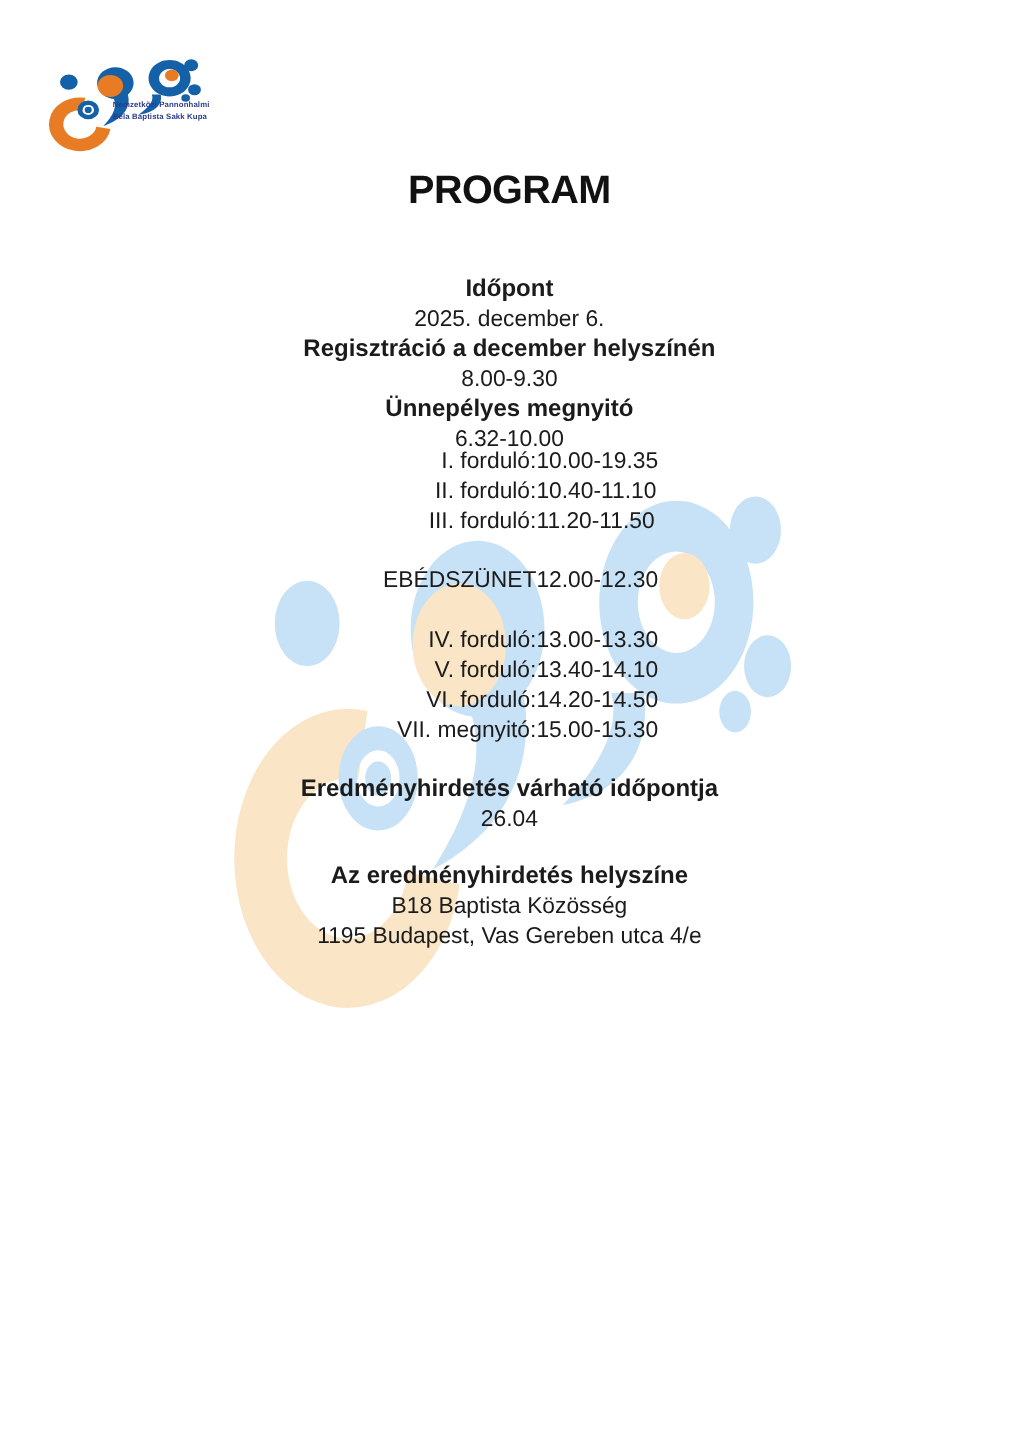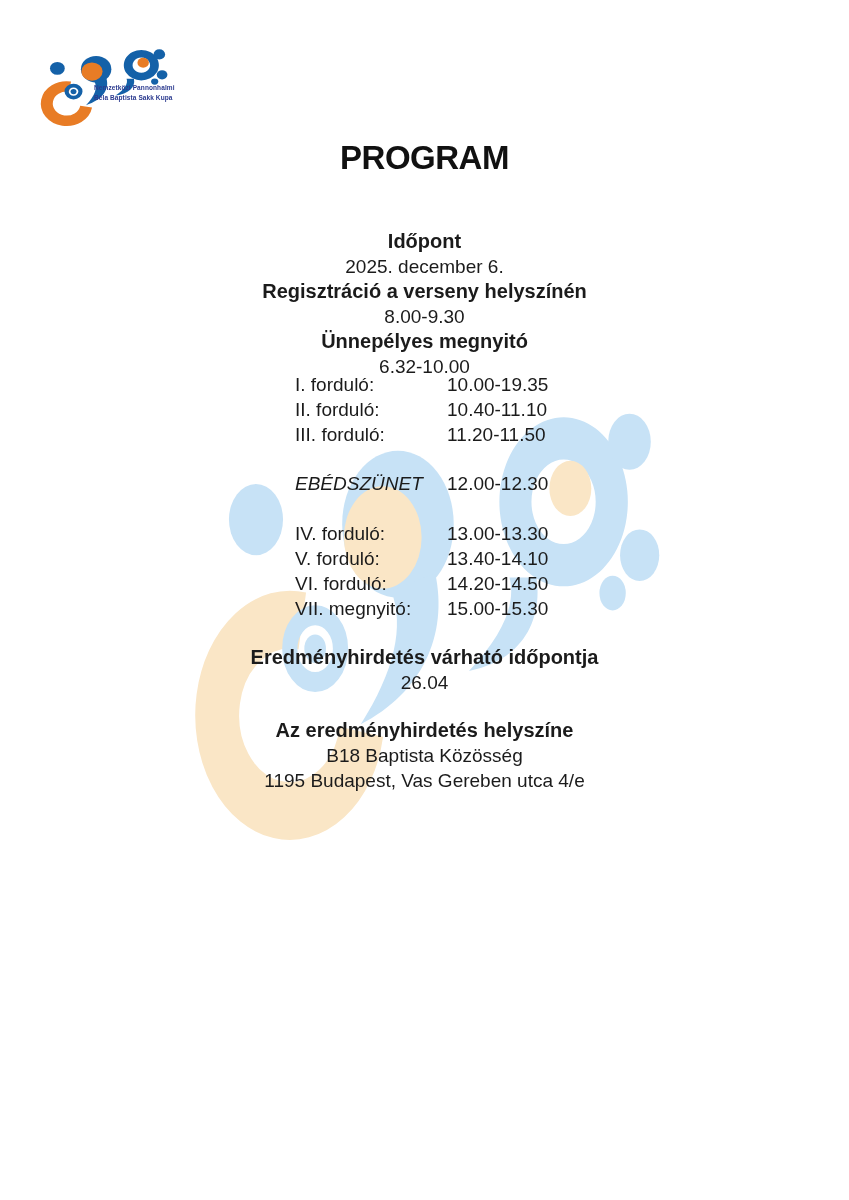--- a/index.html
+++ b/index.html
@@ -48,23 +48,23 @@
 
   .intro-block { top: 200px; margin-top: 29px; }
   .results-time-block { top: 645px; }
   .venue-block { top: 718px; }
 
   .schedule-block { position: absolute; left: 295px; }
   .rounds-morning { top: 372px; }
   .lunch-row { top: 471px; }
   .rounds-afternoon { top: 521px; }
   .sched-row { display: flex; font-size: 19px; line-height: 25px; }
-  .sched-row .col-label { width: 152px; }
+  .sched-row .col-label { width: 152px; text-align: right; }
   .sched-row .col-time { }
-  .lunch-label { font-style: italic; }
+  .lunch-label { }
 </style>
 </head>
 <body>
 
 <svg width="0" height="0" style="position:absolute" aria-hidden="true">
   <defs>
     <g id="kupa-logo">
 
       <circle cx="21" cy="28" r="8" fill="var(--blue)"></circle>
       <circle cx="63" cy="29" r="16.5" fill="var(--blue)"></circle>
@@ -102,21 +102,21 @@
     </div>
   </div>
 
   <div class="content-layer">
 
     <div class="doc-title">PROGRAM</div>
 
     <div class="center-block intro-block">
       <div class="line bold">Időpont</div>
       <div class="line">2025. december 6.</div>
-      <div class="line bold">Regisztráció a verseny helyszínén</div>
+      <div class="line bold">Regisztráció a december helyszínén</div>
       <div class="line">8.00-9.30</div>
       <div class="line bold">Ünnepélyes megnyitó</div>
       <div class="line">6.32-10.00</div>
     </div>
 
     <div class="schedule-block rounds-morning">
       <div class="sched-row">
         <span class="col-label">I. forduló:</span>
         <span class="col-time">10.00-19.35</span>
       </div>

